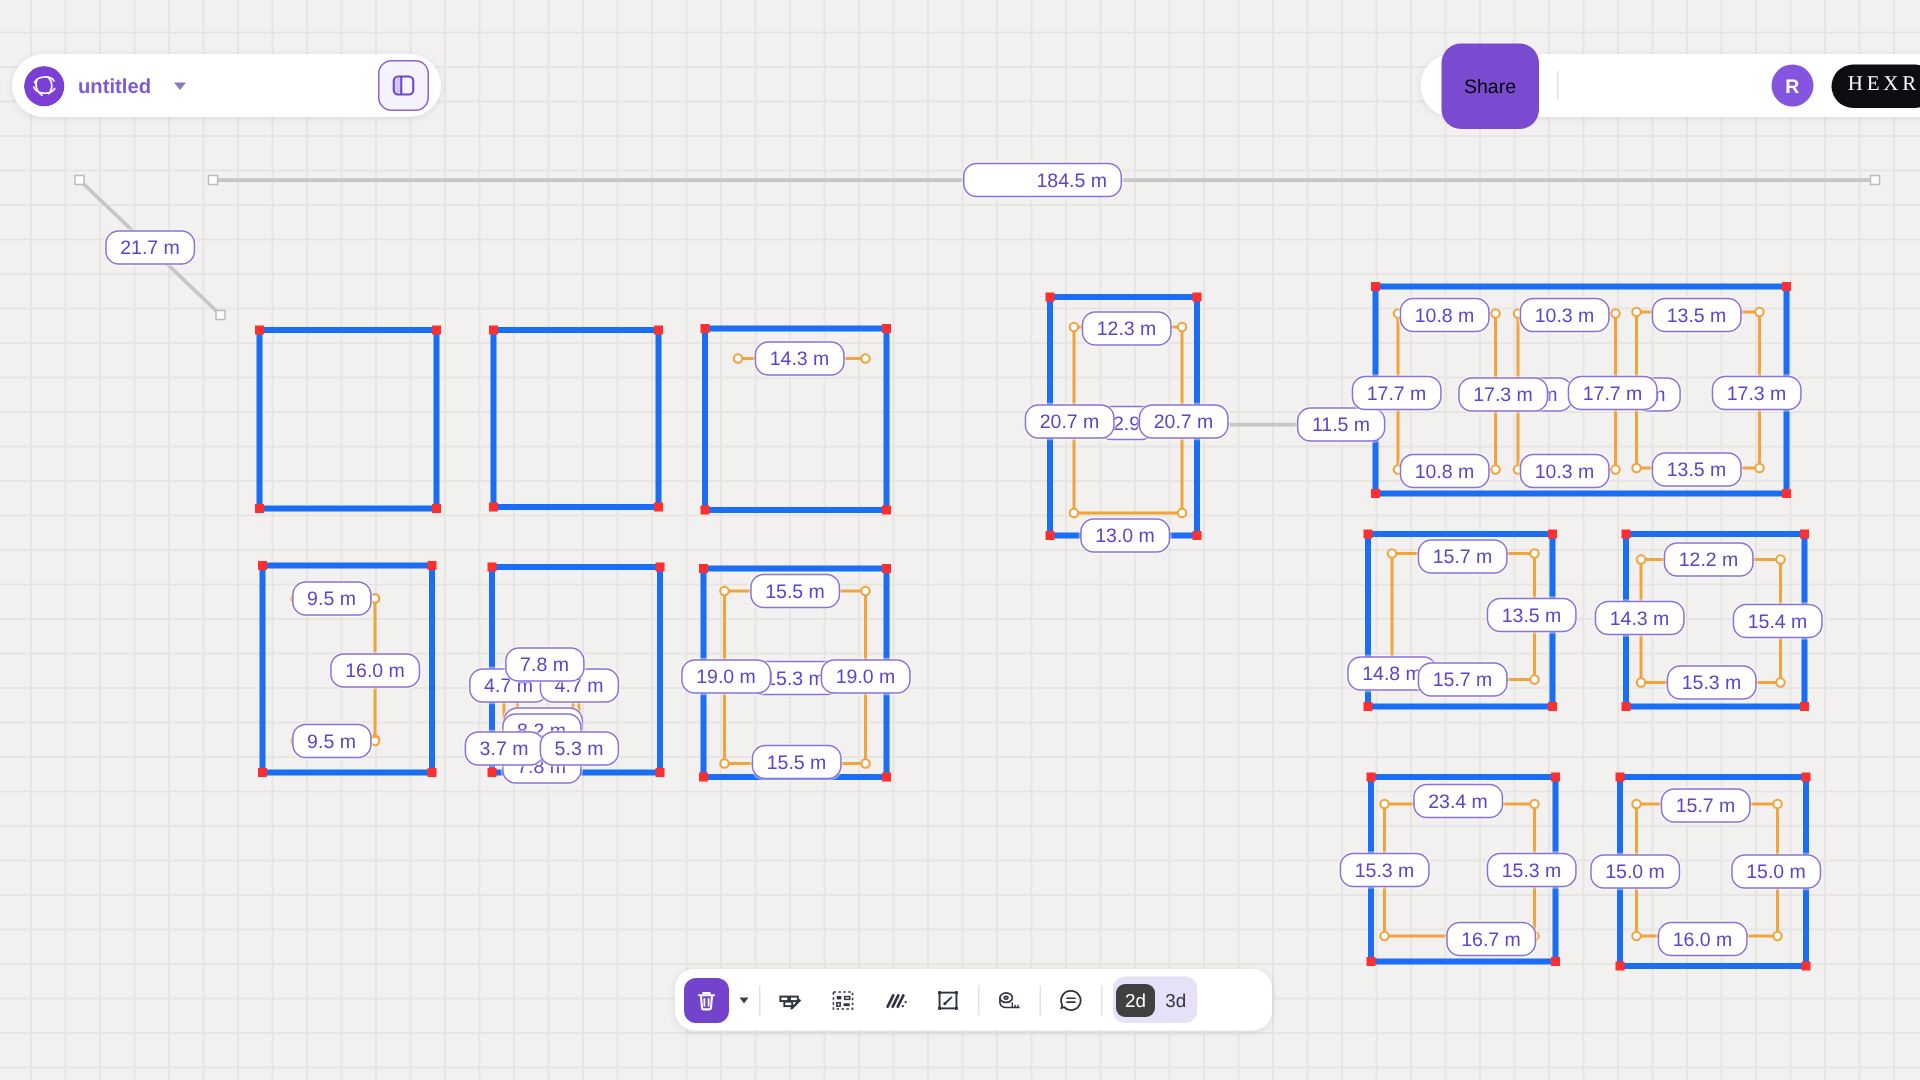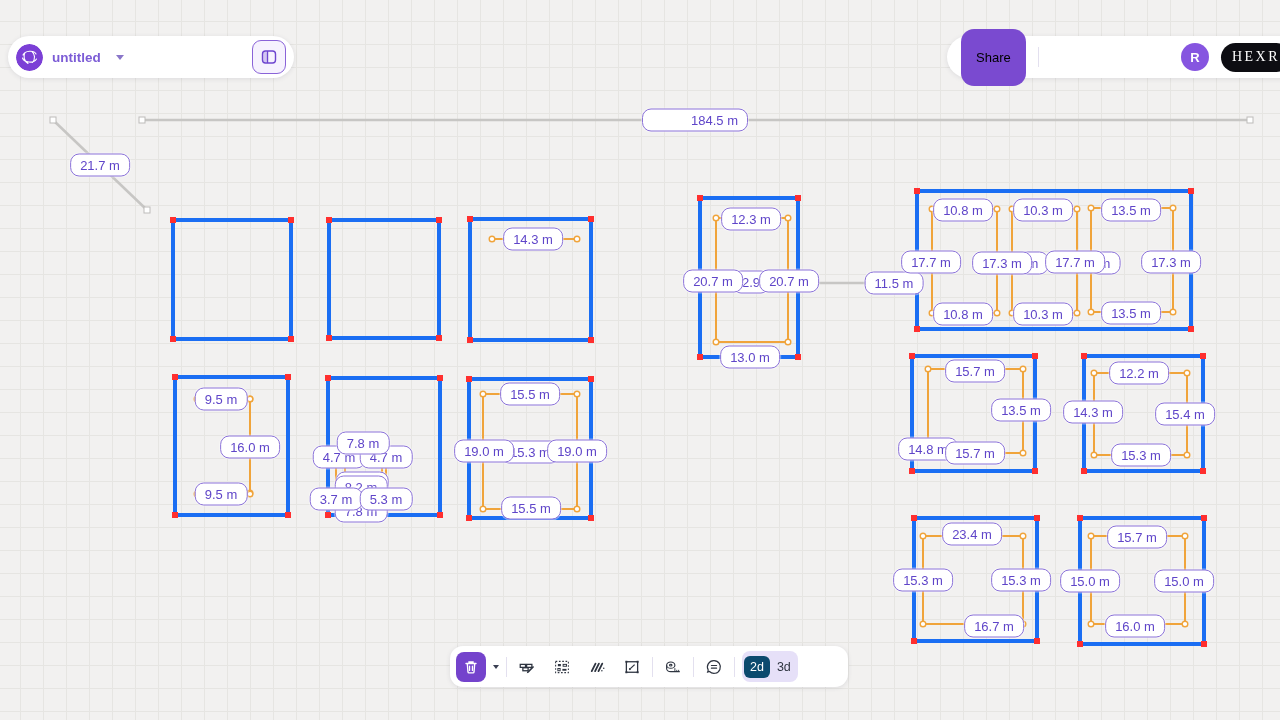--- a/index.html
+++ b/index.html
@@ -55,21 +55,21 @@
     display:flex;align-items:center;font-family:"Liberation Serif",serif;
     font-size:14px;letter-spacing:2.5px;
   }
   #toolbar{left:450px;top:646px;width:386px;height:41px;border-radius:13px;padding:0 6px;gap:5px;}
   .tool-btn{background:transparent;border:none;width:30px;height:30px;border-radius:8px;
     display:flex;align-items:center;justify-content:center;cursor:pointer;flex:0 0 auto;}
   .trash-btn{background:#7443cc;}
   .tb-caret{width:0;height:0;border-left:3.5px solid transparent;border-right:3.5px solid transparent;border-top:4.5px solid #3a3f52;margin:0 2px;}
   .toggle-pill{background:#e6e0f8;border-radius:8px;height:27px;display:flex;align-items:center;
     padding:2px;gap:2px;margin-left:2px;}
-  .toggle-2d{background:#0c4a6e;color:#fff;border-radius:6px;font-size:12.5px;padding:4px 6px;cursor:pointer;}
+  .toggle-2d{background:#404040;color:#fff;border-radius:6px;font-size:12.5px;padding:4px 6px;cursor:pointer;}
   .toggle-3d{color:#2e3440;font-size:12.5px;padding:4px 5px;cursor:pointer;}
 </style>
 </head>
 <body>
 
 <div class="canvas">
   <div id="rooms">
       <div class="room" style="left: 171px; top: 218px; width: 122px; height: 123px;">
         <span class="dot tl"></span>
         <span class="dot tr"></span>

